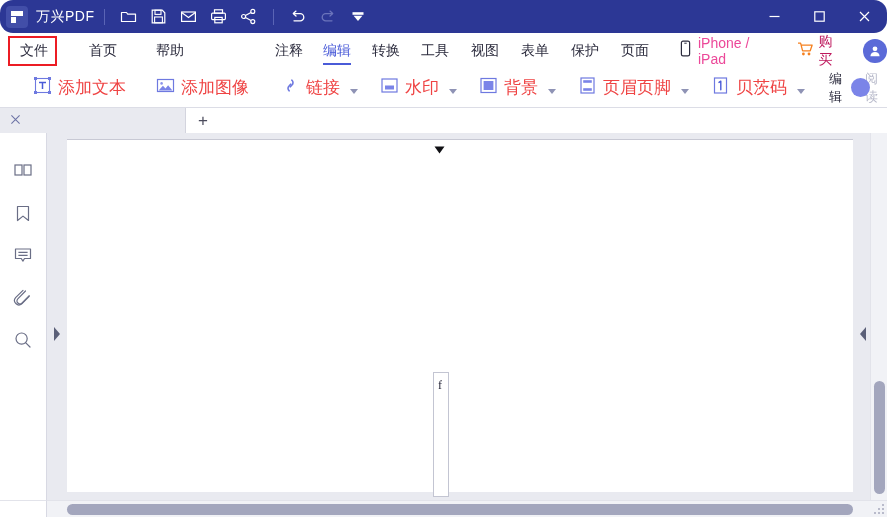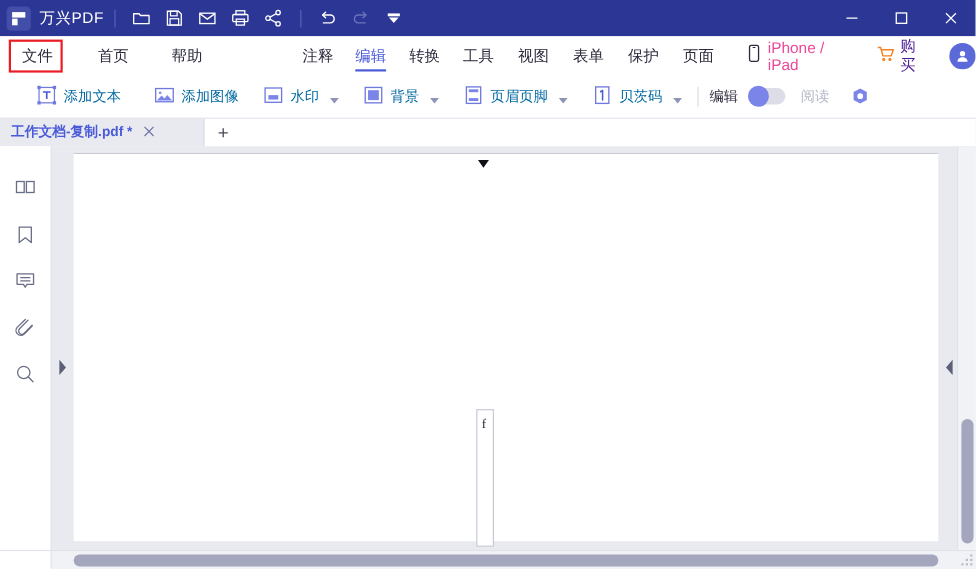--- a/index.html
+++ b/index.html
@@ -8,21 +8,21 @@
     font-family: "Liberation Sans", "DejaVu Sans", sans-serif;
     overflow: hidden;
     background: #ffffff;
   }
   #app { position: relative; width: 887px; height: 517px; }
 
   
   .titlebar {
     position: absolute; left: 0; top: 0; width: 887px; height: 33px;
     background: #2c3795;
-    display: flex; align-items: center;
+    display: flex; align-items: center; border-radius: 13px;
   }
   .logo-box {
     width: 22px; height: 22px; margin-left: 6px; border-radius: 4px;
     background: #424ea8; display: flex; align-items: center; justify-content: center;
   }
   .logo-glyph { position: relative; width: 12px; height: 12px; }
   .logo-glyph .b1 { position: absolute; left: 0; top: 0; width: 12px; height: 5px; background: #fff; }
   .logo-glyph .b2 { position: absolute; left: 0; top: 6px; width: 5px; height: 6px; background: #fff; }
   .brand {
     color: #ffffff; font-size: 14px; margin-left: 8px; letter-spacing: .5px;
@@ -53,35 +53,35 @@
   .menu-item.accent { color: #4a5bd8; }
   .menu-item.accent::after {
     content: ""; position: absolute; left: 0; right: 0; bottom: 3px;
     height: 2px; background: #4a5bd8;
   }
   .file-hl {
     position: absolute; left: 8px; top: 36px; width: 49px; height: 30px;
     border: 2px solid #ec1c24; pointer-events: none; z-index: 6;
   }
   .iphone-group { display: flex; align-items: center; gap: 6px; }
-  .buy-group { display: flex; align-items: center; gap: 4px; color: #4c1d95; font-size: 14px; }
+  .buy-group { display: flex; align-items: center; gap: 4px; color: #be185d; font-size: 14px; }
   .avatar {
     width: 24px; height: 24px; border-radius: 50%; background: #5b6ad8;
     display: flex; align-items: center; justify-content: center;
   }
 
   
   .ribbon {
     position: absolute; left: 0; top: 68px; width: 887px; height: 40px;
     background: #ffffff; border-bottom: 1px solid #dcdde6;
     display: flex; align-items: center;
   }
   .rb-item {
     display: flex; align-items: center; gap: 6px; height: 32px; padding: 0 4px;
-    font-size: 13px; color: #0369a1; white-space: nowrap; cursor: default; justify-content: center;
+    font-size: 17px; color: #ef4444; white-space: nowrap; cursor: default; justify-content: center;
   }
   .caret {
     width: 0; height: 0; border-left: 4px solid transparent; border-right: 4px solid transparent;
     border-top: 5px solid #8f93b5; margin-left: 4px; margin-top: 7px;
   }
   .rb-sep { width: 1px; height: 18px; background: #d8d9e3; margin: 0 10px; }
   .toggle-track {
     width: 34px; height: 15px; border-radius: 8px; background: #dcdde6; position: relative;
   }
   .toggle-knob {
@@ -327,20 +327,30 @@
       <span>
         <svg width="19" height="19" viewBox="0 0 19 19">
             <rect x="1.5" y="3.5" width="16" height="12" fill="none" stroke="#6e79e0" stroke-width="1.2"></rect>
             <circle cx="5.6" cy="7.4" r="1.3" fill="#8b93ea"></circle>
             <path d="M2.6 14.4l4.3-4.6 2.6 2.7 2.6-3.2 4.3 5.1z" fill="#7b84e8"></path>
           </svg>
       </span>
       <span>添加图像</span>
     </div>
 
+    <div class="rb-item" style="margin-left:24px">
+      <span>
+        <svg width="19" height="19" viewBox="0 0 19 19">
+            <path d="M10.8 4.2a3.2 3.2 0 0 1 0 5l-1.5 1.6" fill="none" stroke="#6e79e0" stroke-width="1.6" stroke-linecap="round"></path>
+            <path d="M8.2 14.8a3.2 3.2 0 0 1 0-5l1.5-1.6" fill="none" stroke="#6e79e0" stroke-width="1.6" stroke-linecap="round"></path>
+          </svg>
+      </span>
+      <span>链接</span>
+      <span class="caret"></span>
+    </div>
 
     <div class="rb-item" style="margin-left:14px">
       <span>
         <svg width="19" height="19" viewBox="0 0 19 19">
             <rect x="2" y="3" width="15" height="13" fill="none" stroke="#6e79e0" stroke-width="1.2"></rect>
             <rect x="5" y="9.5" width="9" height="4" fill="#7b84e8"></rect>
           </svg>
       </span>
       <span>水印</span>
       <span class="caret"></span>
@@ -391,21 +401,20 @@
     <div class="hexgear" style="margin-left:18px">
       <svg width="20" height="20" viewBox="0 0 20 20">
           <path d="M10 1.4l6 3.3v7.2l-6 3.3-6-3.3V4.7z" fill="#7b84e8" transform="translate(0,1)"></path>
           <circle cx="10" cy="9.4" r="2.6" fill="#ffffff"></circle>
         </svg>
     </div>
   </div>
 
   <div class="tabbar">
     <div class="doctab">
-      <span class="doctab-label">工作文档-复制.pdf *</span>
       <span class="tab-close">
         <svg width="11" height="11" viewBox="0 0 11 11">
             <path d="M1.4 1.4l8.2 8.2M9.6 1.4l-8.2 8.2" stroke="#6e74a6" stroke-width="1.1"></path>
           </svg>
       </span>
     </div>
     <div class="newtab">+</div>
     <div class="tabbar-rest"></div>
   </div>
 

